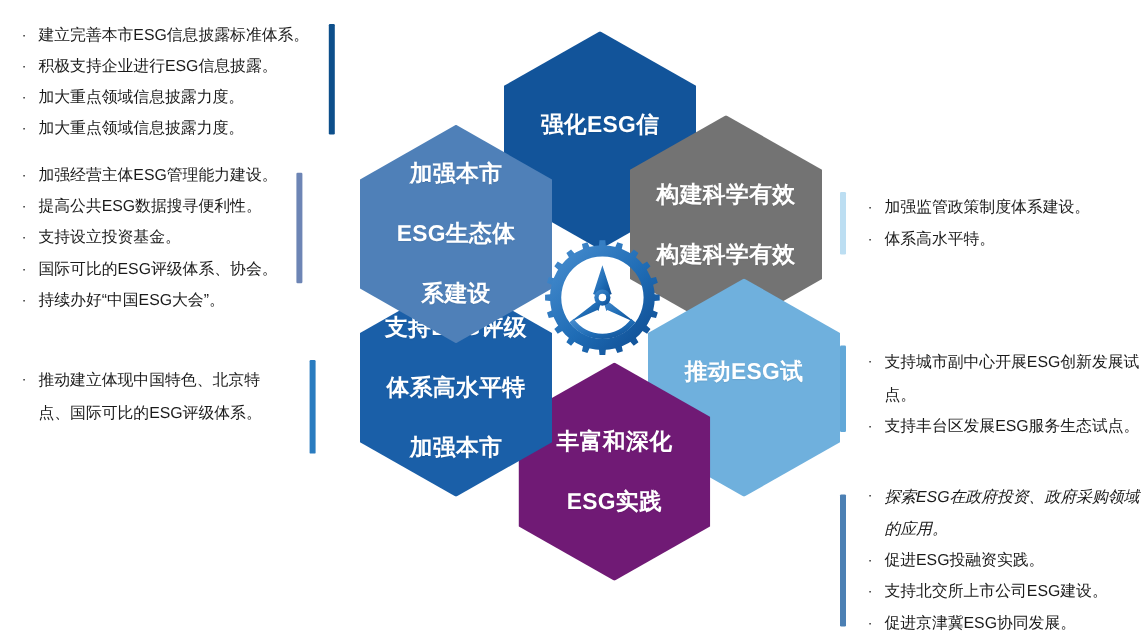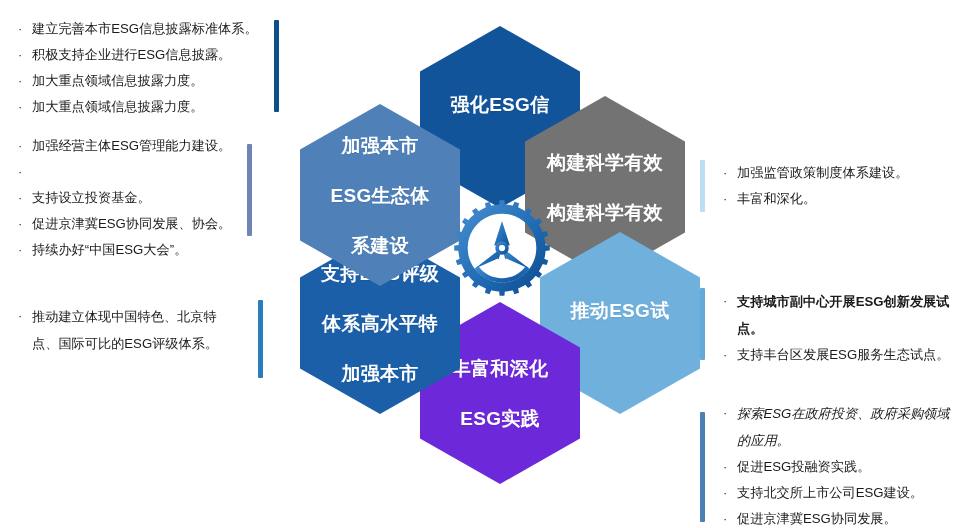--- a/index.html
+++ b/index.html
@@ -91,28 +91,29 @@
   </div>
 
   <div class="note left" id="note-left-1" style="left:18px;top:133px;">
     <div class="lines">
       <div class="li">
           <span class="dot">·</span>
           <span class="txt">加强经营主体ESG管理能力建设。</span>
         </div>
       <div class="li">
           <span class="dot">·</span>
+          <span class="txt">提高公共ESG数据搜寻便利性。</span>
         </div>
       <div class="li">
           <span class="dot">·</span>
           <span class="txt">支持设立投资基金。</span>
         </div>
       <div class="li">
           <span class="dot">·</span>
-          <span class="txt">促进京津冀ESG协同发展、协会。</span>
+          <span class="txt">国际可比的ESG评级体系、协会。</span>
         </div>
       <div class="li">
           <span class="dot">·</span>
           <span class="txt">持续办好“中国ESG大会”。</span>
         </div>
     </div>
     <div class="bar" style="background:#6d85b5;height:92px;margin-top:11px;"></div>
   </div>
 
   <div class="note left" id="note-left-2" style="left:18px;top:303px;">
@@ -127,31 +128,31 @@
 
   <div class="note right" id="note-right-0" style="left:700px;top:160px;">
     <div class="bar" style="background:#bcdef2;height:52px;margin-top:0px;"></div>
     <div class="lines">
       <div class="li">
           <span class="dot">·</span>
           <span class="txt">加强监管政策制度体系建设。</span>
         </div>
       <div class="li">
           <span class="dot">·</span>
-          <span class="txt">丰富和深化。</span>
+          <span class="txt">体系高水平特。</span>
         </div>
     </div>
   </div>
 
   <div class="note right" id="note-right-1" style="left:700px;top:288px;">
     <div class="bar" style="background:#62a8d8;height:72px;margin-top:0px;"></div>
     <div class="lines">
       <div class="li wrap">
           <span class="dot">·</span>
-          <span class="txt" style="width:215px;font-weight:bold;">支持城市副中心开展ESG创新发展试点。</span>
+          <span class="txt" style="width:215px;">支持城市副中心开展ESG创新发展试点。</span>
         </div>
       <div class="li">
           <span class="dot">·</span>
           <span class="txt">支持丰台区发展ESG服务生态试点。</span>
         </div>
     </div>
   </div>
 
   <div class="note right" id="note-right-2" style="left:700px;top:400px;">
     <div class="bar" style="background:#4c80b4;height:110px;margin-top:12px;"></div>
@@ -182,21 +183,21 @@
     </div>
 
     <div class="hex" id="hex-upper-right" style="left:253px;top:72px;background:#737373;">
       <span><span>构建科学有效</span><br><span>构建科学有效</span></span>
     </div>
 
     <div class="hex" id="hex-lower-right" style="left:268px;top:208px;background:#6fb0dd;">
       <span><span>推动ESG试</span><br></span>
     </div>
 
-    <div class="hex" id="hex-bottom" style="left:148px;top:278px;background:#6d28d9;">
+    <div class="hex" id="hex-bottom" style="left:160px;top:278px;background:#701a75;">
       <span><span>丰富和深化</span><br><span>ESG实践</span></span>
     </div>
 
     <div class="hex" id="hex-lower-left" style="left:28px;top:208px;background:#1a5fa8;">
       <span><span>支持ESG评级</span><br><span>体系高水平特</span><br><span>加强本市</span></span>
     </div>
 
     <div class="hex" id="hex-upper-left" style="left:28px;top:80px;background:#4f80b8;">
       <span><span>加强本市</span><br><span>ESG生态体</span><br><span>系建设</span></span>
     </div>

